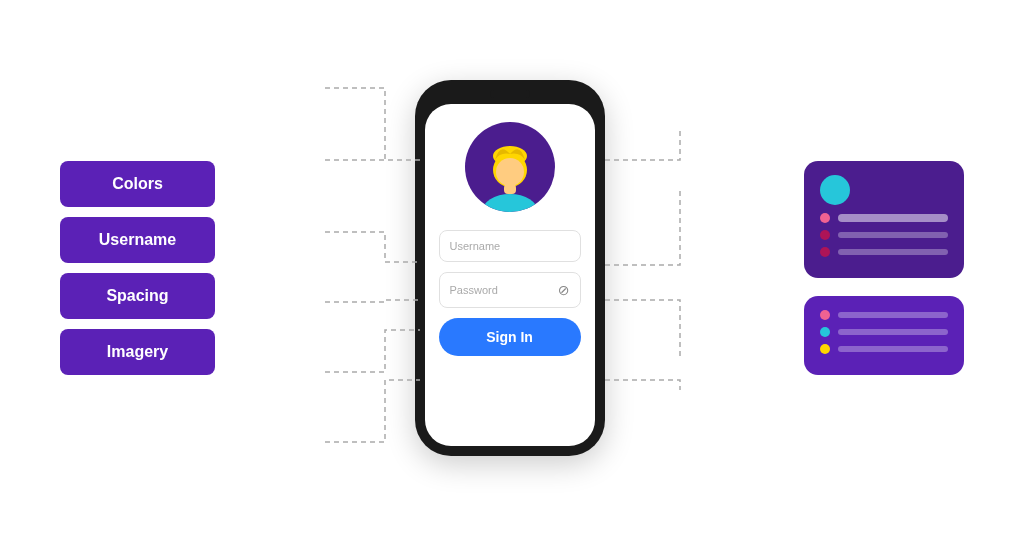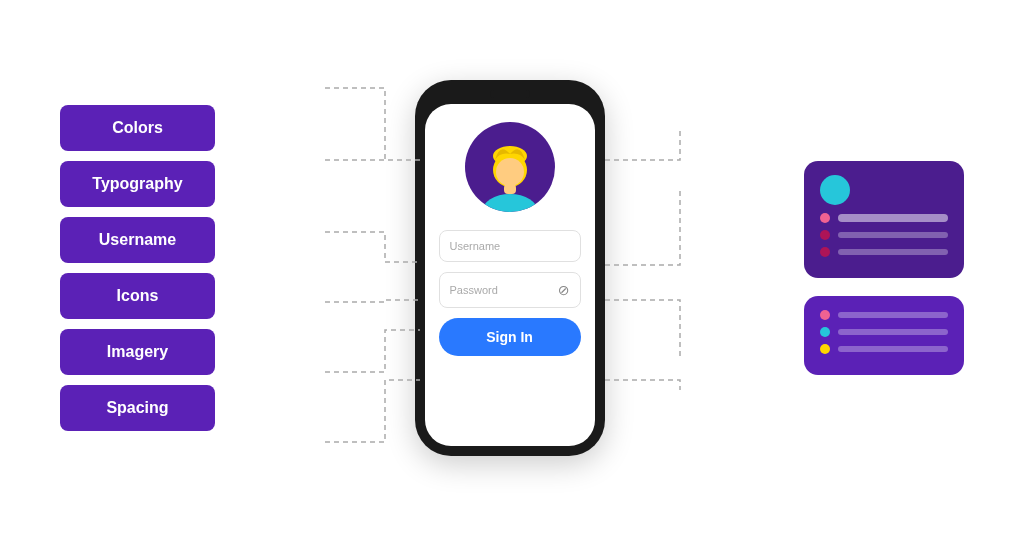--- a/index.html
+++ b/index.html
@@ -265,25 +265,23 @@
 
     <path class="dline" d="M605,160 L680,160 L680,130"></path>
     <path class="dline" d="M605,265 L680,265 L680,190"></path>
 
     <path class="dline" d="M605,300 L680,300 L680,360"></path>
     <path class="dline" d="M605,380 L680,380 L680,390"></path>
   </svg>
 
   <div class="left-panel">
     <div class="category-btn">Colors</div>
-    <div class="category-btn">Typography</div>
     <div class="category-btn">Username</div>
-    <div class="category-btn">Icons</div>
+    <div class="category-btn">Spacing</div>
     <div class="category-btn">Imagery</div>
-    <div class="category-btn">Spacing</div>
   </div>
 
   <div class="phone-wrapper">
     <div class="phone">
       <div class="phone-notch"></div>
       <div class="phone-screen">
 
         <div class="avatar-circle">
           <svg class="person-svg" viewBox="0 0 80 80">
 

